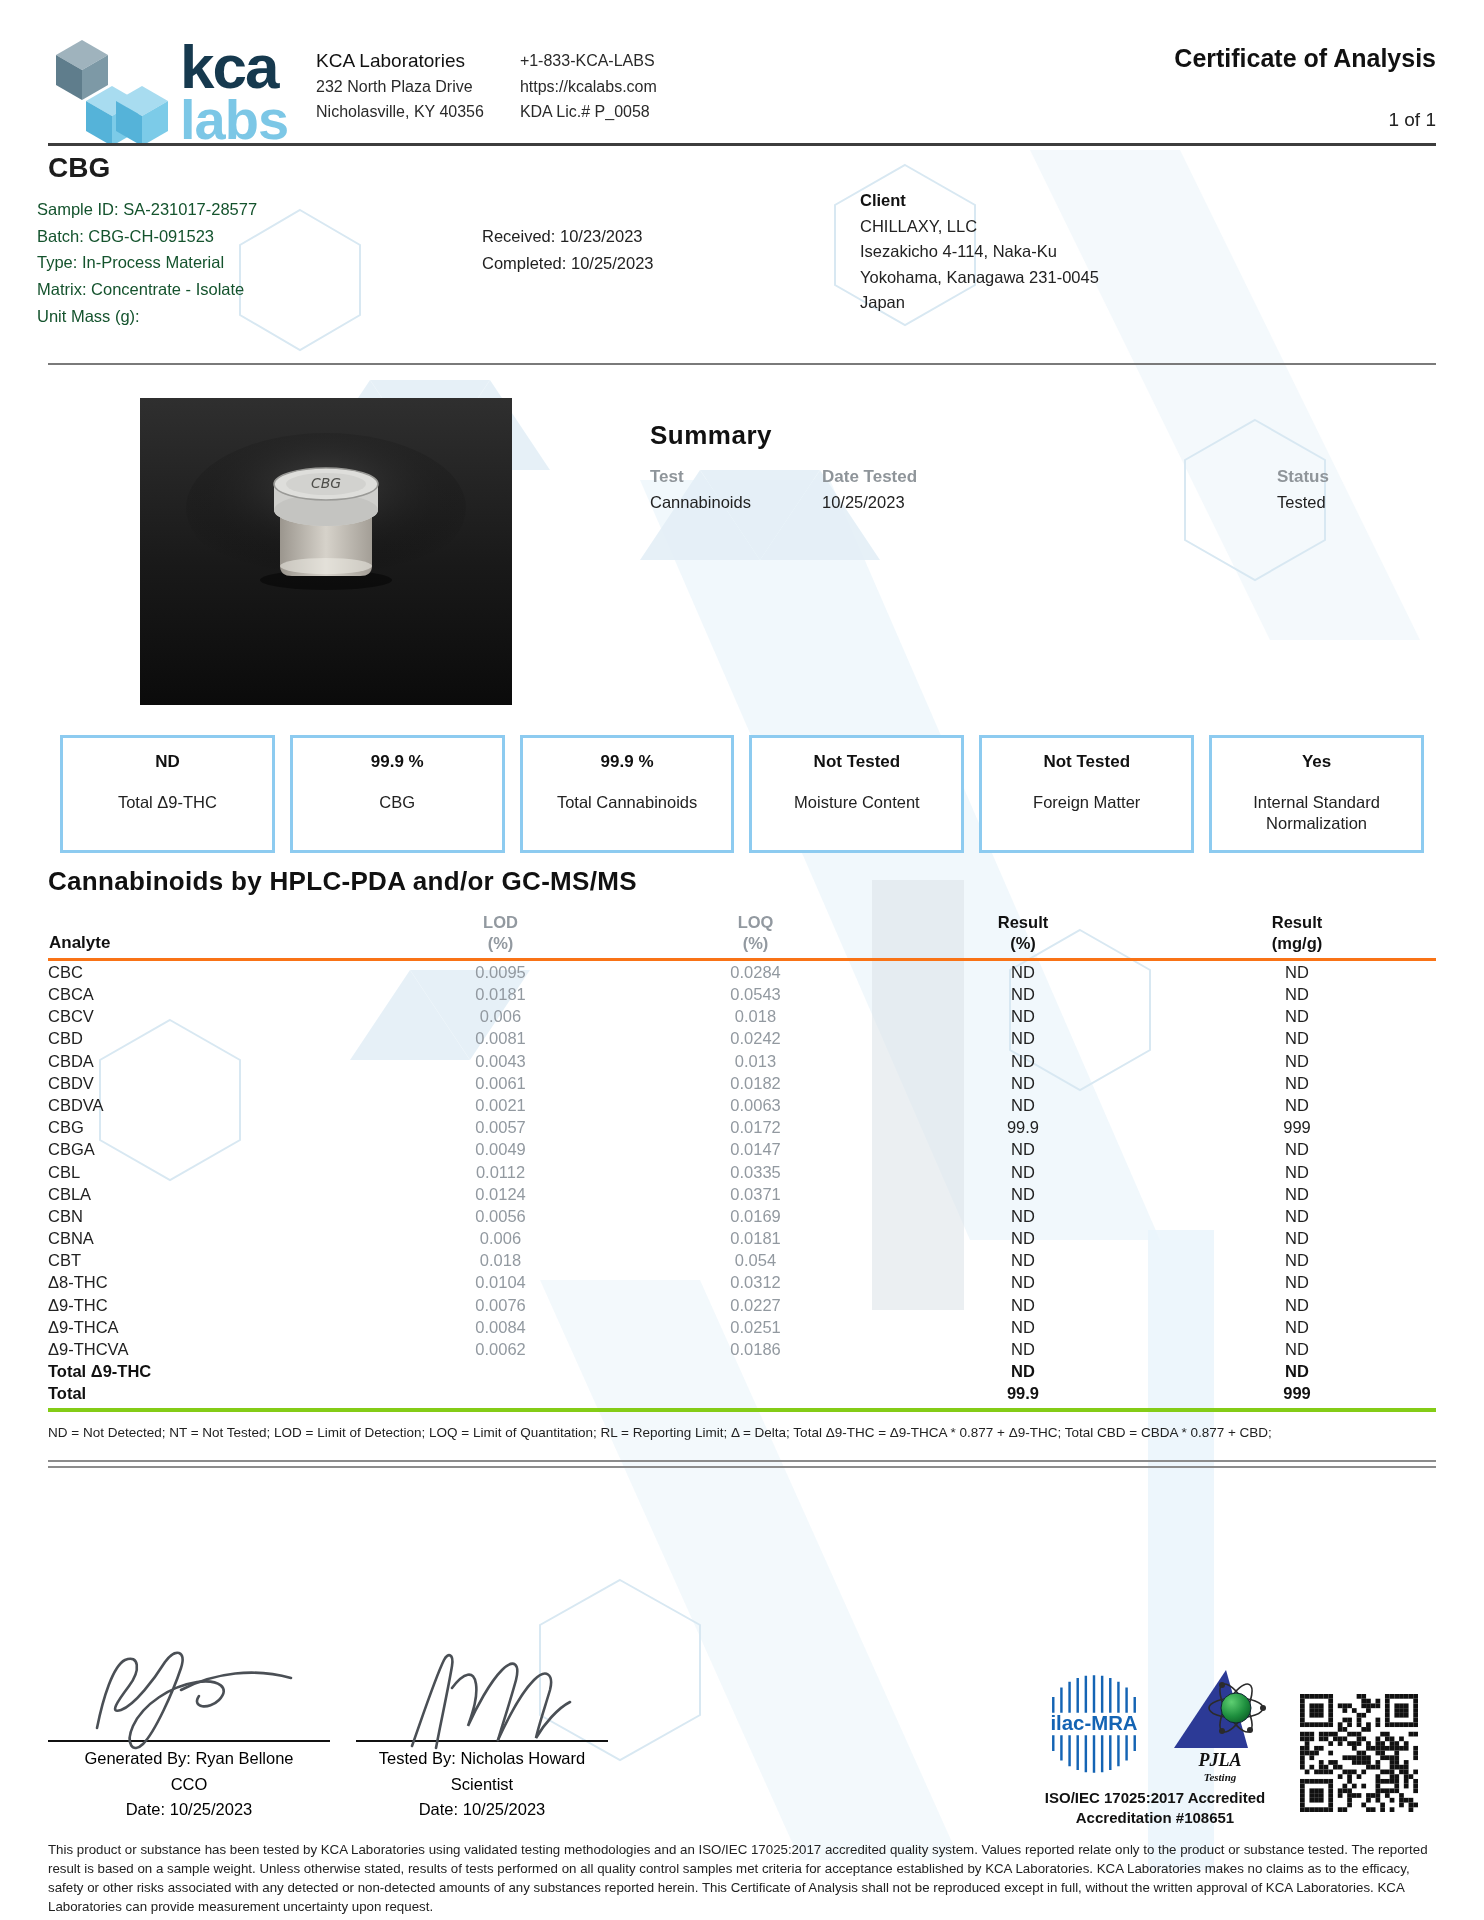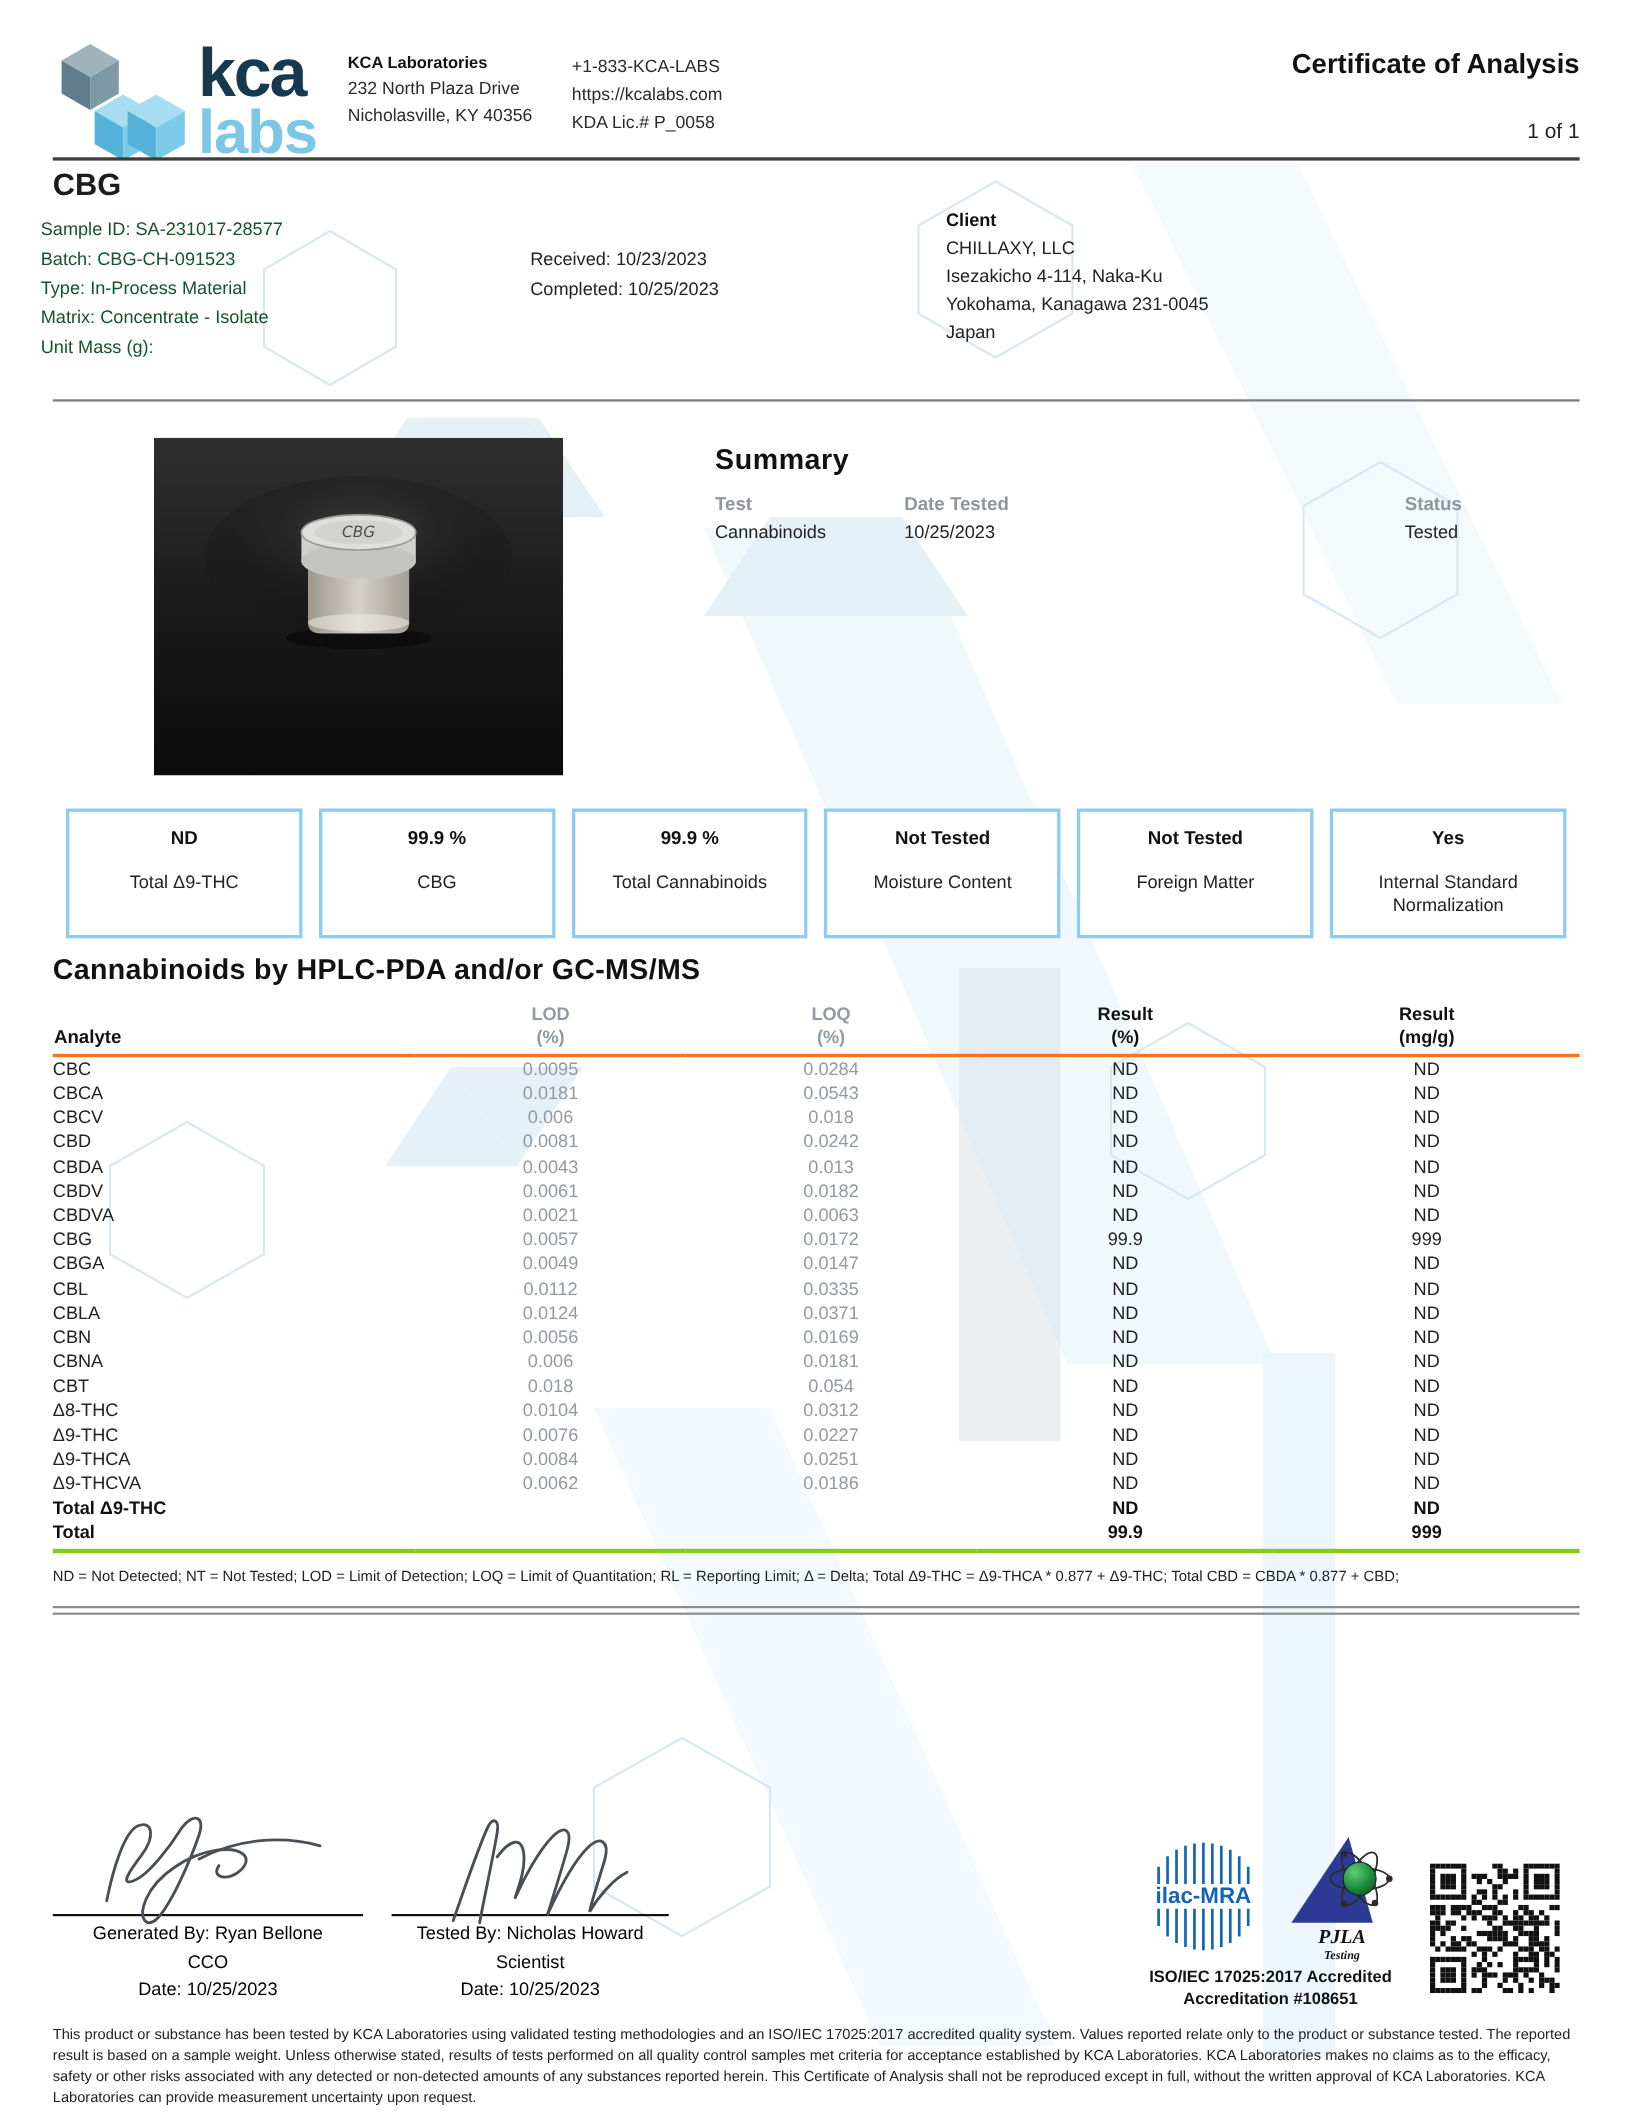--- a/index.html
+++ b/index.html
@@ -11,37 +11,37 @@
   .layer{position:absolute;}
   
   #watermark{position:absolute;inset:0;z-index:0;pointer-events:none;}
   
   #header{top:36px;left:48px;right:48px;display:flex;align-items:flex-start;z-index:2;}
   .logo-wrap{display:flex;align-items:flex-start;}
   .logo-text{margin-left:10px;line-height:1;}
   .logo-kca{display:block;font-size:62px;font-weight:800;color:#16394e;letter-spacing:-2px;}
   .logo-labs{display:block;font-size:56px;font-weight:800;color:#7cc7e6;letter-spacing:-1px;margin-top:-6px;}
   .lab-block{margin-left:28px;margin-top:10px;line-height:1.55;font-size:16px;color:#2a2a2a;}
-  .lab-name{font-size:15px;font-weight:700;color:#111;}
+  .lab-name{font-size:19px;font-weight:400;color:#111;}
   .contact-block{margin-left:36px;margin-top:12px;line-height:1.6;font-size:16px;color:#2a2a2a;}
   .title-block{margin-left:auto;text-align:right;margin-top:8px;}
   .coa-title{font-size:25px;font-weight:700;color:#111;}
   .page-ind{font-size:19px;margin-top:36px;color:#222;}
   .rule-dark{position:absolute;left:48px;right:48px;border-top:3px solid #3d3d3d;z-index:2;}
   .rule-grey{position:absolute;left:48px;right:48px;border-top:2px solid #7a7a7a;z-index:2;}
   
   #sample-name{top:152px;left:48px;font-size:28px;font-weight:700;z-index:2;}
   #sample-info{top:196px;left:37px;font-size:16.5px;line-height:1.62;z-index:2;color:#14532d;}
   #dates{top:223px;left:482px;font-size:16.5px;line-height:1.62;z-index:2;color:#222;}
   #client{top:188px;left:860px;font-size:16.5px;line-height:1.55;z-index:2;color:#222;}
   .client-heading{font-weight:700;color:#111;}
   
   #photo{top:398px;left:140px;width:372px;height:307px;z-index:2;}
   
-  #summary{top:402px;left:650px;right:48px;z-index:2;}
+  #summary{top:420px;left:650px;right:48px;z-index:2;}
   .summary-heading{font-size:26px;font-weight:700;letter-spacing:.5px;color:#111;}
   .summary-row{display:flex;margin-top:16px;}
   .sum-col1{width:172px;}
   .sum-col2{width:455px;}
   .sum-col3{flex:1;}
   .sum-label{font-size:17px;font-weight:700;color:#8f959a;}
   .sum-value{font-size:16.5px;margin-top:6px;color:#222;}
   
   #boxes{top:735px;left:60px;right:60px;display:flex;gap:15px;z-index:2;}
   .rbox{flex:1;border:3px solid #8dcbf0;background:#fff;text-align:center;padding:14px 6px 10px;min-height:88px;}

